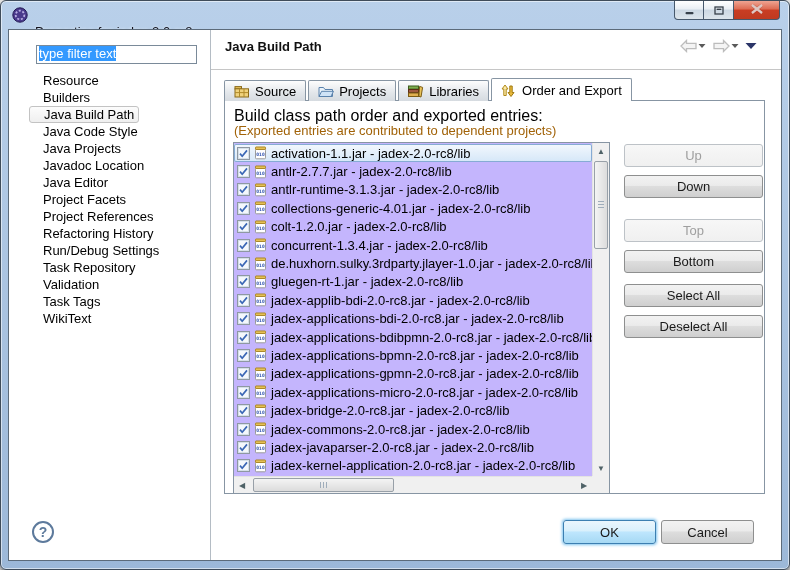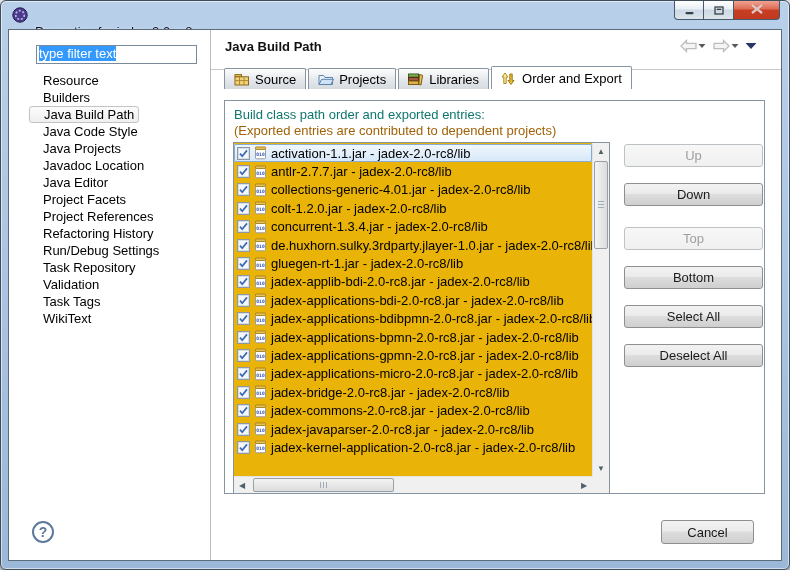--- a/index.html
+++ b/index.html
@@ -39,32 +39,32 @@
   .nav-item.selected { width:fit-content; line-height:15px; border:1px solid #c3c3c3; border-radius:3px; background:linear-gradient(#fcfcfc,#efefef); }
   .sep-v { position:absolute; left:201px; top:0; bottom:0; width:1px; background:#b4bcc4; }
   
   .right-panel { position:absolute; left:202px; top:0; right:0; bottom:0; }
   .rp-header { position:absolute; left:14px; top:9px; font-size:13px; font-weight:bold; color:#111; }
   .nav-arrows { position:absolute; right:24px; top:9px; display:flex; align-items:center; }
   .nav-arrows .na { display:inline-flex; align-items:center; justify-content:center; }
   .na.gapr { margin-right:6px; }
   .rp-sep { position:absolute; left:0; right:0; top:39px; height:1px; background:#c6c6c6; }
   
-  .tab-bar { position:absolute; left:13px; top:36px; height:23px; display:flex; align-items:flex-end; z-index:3; }
+  .tab-bar { position:absolute; left:13px; top:48px; height:23px; display:flex; align-items:flex-end; z-index:3; }
   .tab { height:21px; display:flex; align-items:center; gap:5px; padding:0 9px; margin-right:2px;
     border:1px solid #8795a3; border-bottom:none; border-radius:2px 2px 0 0;
     background:linear-gradient(#fdfdfd,#e2e6ea 60%, #d6dbe0); font-size:13px; color:#000; }
   .tab.active { height:23px; background:#fff; position:relative; z-index:4; box-shadow:0 2px 0 0 #fff; }
   .tab-icon { width:16px; height:13px; display:inline-flex; }
   
   .tab-panel { position:absolute; left:13px; top:70px; right:16px; bottom:66px; background:#fff; border:1px solid #8795a3; z-index:2; }
-  .desc1 { position:absolute; left:9px; top:6px; font-size:13px; color:#0f766e; }
+  .desc1 { position:absolute; left:9px; top:6px; font-size:16px; color:#000000; }
   .desc2 { position:absolute; left:9px; top:22px; font-size:13px; color:#a16207; }
   
-  .listbox { position:absolute; left:8px; top:41px; width:377px; height:352px; border:1px solid #8795a3; background:#eab308; }
+  .listbox { position:absolute; left:8px; top:41px; width:377px; height:352px; border:1px solid #8795a3; background:#c4b5fd; }
   .rows { position:absolute; left:0; top:1px; right:17px; bottom:17px; overflow:hidden; }
   .row { height:18.4px; display:flex; align-items:center; gap:4px; padding-left:3px; white-space:nowrap; }
   .row.selected { background:linear-gradient(#f3f8fd,#d5e7f8); box-shadow:inset 0 0 0 1px #86abd4; border-radius:2px; }
   .cb { width:13px; height:13px; flex:none; display:inline-flex; }
   .jar { width:13px; height:14px; flex:none; display:inline-flex; }
   .row-label { font-size:13px; color:#000; }
   
   .vscroll { position:absolute; top:0; right:0; bottom:17px; width:17px; background:#f0f0f0; border-left:1px solid #e3e3e3; }
   .varrow { height:16px; display:flex; align-items:center; justify-content:center; font-size:8px; color:#4f6267; }
   .varrow.down { position:absolute; bottom:0; left:0; right:0; }
@@ -73,21 +73,21 @@
     background:repeating-linear-gradient(to bottom,#9fadbb 0,#9fadbb 1px,transparent 1px,transparent 3px); }
   .hscroll { position:absolute; left:0; right:17px; bottom:0; height:17px; background:#f0f0f0; border-top:1px solid #e3e3e3; }
   .harrow { position:absolute; top:0; bottom:0; width:16px; display:flex; align-items:center; justify-content:center; font-size:8px; color:#4f6267; }
   .harrow.left { left:0; } .harrow.right { right:0; }
   .hthumb { position:absolute; top:1px; bottom:1px; left:19px; width:141px; background:linear-gradient(#f4f4f4,#dcdcdc); border:1px solid #98a0a8; border-radius:2px; }
   .hthumb::after { content:''; position:absolute; top:3px; bottom:3px; left:50%; margin-left:-4px; width:8px;
     background:repeating-linear-gradient(to right,#9fadbb 0,#9fadbb 1px,transparent 1px,transparent 3px); }
   .corner { position:absolute; right:0; bottom:0; width:17px; height:17px; background:#f0f0f0; }
   
   .order-buttons { position:absolute; left:399px; top:43px; width:139px; }
-  .sbtn { display:block; width:139px; height:23px; margin-bottom:16px; font-family:"Liberation Sans",sans-serif; font-size:13px; color:#1a1a1a;
+  .sbtn { display:block; width:139px; height:23px; margin-bottom:8px; font-family:"Liberation Sans",sans-serif; font-size:13px; color:#1a1a1a;
     border:1px solid #8e8f8f; border-radius:3px;
     background:linear-gradient(#f2f2f2,#ebebeb 45%,#dddddd 50%,#cfcfcf); }
   .sbtn.disabled { color:#9f9f9f; border-color:#bdc2c7; background:linear-gradient(#f7f7f7,#f0f0f0); }
   
   .help-btn { position:absolute; left:23px; bottom:17px; width:22px; height:22px; border-radius:50%; border:2px solid #5d7a9c; color:#5d7a9c;
     display:flex; align-items:center; justify-content:center; font-size:14px; font-weight:bold; background:#fff; }
   .btn { position:absolute; bottom:16px; width:93px; height:24px; font-family:"Liberation Sans",sans-serif; font-size:13px; color:#1a1a1a; border-radius:3px; }
   .ok-btn { right:125px; border:1px solid #3c7fb1;
     background:linear-gradient(#eaf6fd,#d9f0fc 45%,#bee6fd 50%,#a6d9f4);
     box-shadow:0 0 3px 1px #7ec3ee; }
@@ -273,20 +273,37 @@
                     <path d="M3 6.6 L5.2 9.2 L10 3.4" fill="none" stroke="#3b67b5" stroke-width="1.7"></path>
                   </svg>
                 </span>
                 <span class="jar">
                   <svg width="13" height="14" viewBox="0 0 13 14">
                     <rect x="1.5" y="3.2" width="10" height="9.6" rx="1" fill="#ffffff" stroke="#9a9a9a"></rect>
                     <rect x="1.5" y="1" width="10" height="2.4" rx="0.6" fill="#ecc95f" stroke="#a8821e"></rect>
                     <text x="6.5" y="10" font-size="4.6" text-anchor="middle" fill="#2a4fae" font-family="DejaVu Sans Mono, monospace" font-weight="bold">010</text>
                   </svg>
                 </span>
+                <span class="row-label">antlr-runtime-3.1.3.jar - jadex-2.0-rc8/lib</span>
+              </div>
+              <div class="row">
+                <span class="cb">
+                  <svg width="13" height="13" viewBox="0 0 13 13">
+                    <rect x="0.5" y="0.5" width="12" height="12" fill="#fdfeff" stroke="#8e98a2"></rect>
+                    <rect x="1.5" y="1.5" width="10" height="10" fill="#f4f8fc" stroke="#d5dfe8"></rect>
+                    <path d="M3 6.6 L5.2 9.2 L10 3.4" fill="none" stroke="#3b67b5" stroke-width="1.7"></path>
+                  </svg>
+                </span>
+                <span class="jar">
+                  <svg width="13" height="14" viewBox="0 0 13 14">
+                    <rect x="1.5" y="3.2" width="10" height="9.6" rx="1" fill="#ffffff" stroke="#9a9a9a"></rect>
+                    <rect x="1.5" y="1" width="10" height="2.4" rx="0.6" fill="#ecc95f" stroke="#a8821e"></rect>
+                    <text x="6.5" y="10" font-size="4.6" text-anchor="middle" fill="#2a4fae" font-family="DejaVu Sans Mono, monospace" font-weight="bold">010</text>
+                  </svg>
+                </span>
                 <span class="row-label">collections-generic-4.01.jar - jadex-2.0-rc8/lib</span>
               </div>
               <div class="row">
                 <span class="cb">
                   <svg width="13" height="13" viewBox="0 0 13 13">
                     <rect x="0.5" y="0.5" width="12" height="12" fill="#fdfeff" stroke="#8e98a2"></rect>
                     <rect x="1.5" y="1.5" width="10" height="10" fill="#f4f8fc" stroke="#d5dfe8"></rect>
                     <path d="M3 6.6 L5.2 9.2 L10 3.4" fill="none" stroke="#3b67b5" stroke-width="1.7"></path>
                   </svg>
                 </span>
@@ -541,15 +558,16 @@
             <button class="sbtn">Bottom</button>
             <button class="sbtn" style="margin-top: 11px;">Select All</button>
             <button class="sbtn">Deselect All</button>
           </div>
       </div>
     </div>
 
     <div class="help-btn">
       <span>?</span>
     </div>
+    <button class="btn ok-btn">OK</button>
     <button class="btn cancel-btn">Cancel</button>
   </div>
 </div>
 
 </body></html>

